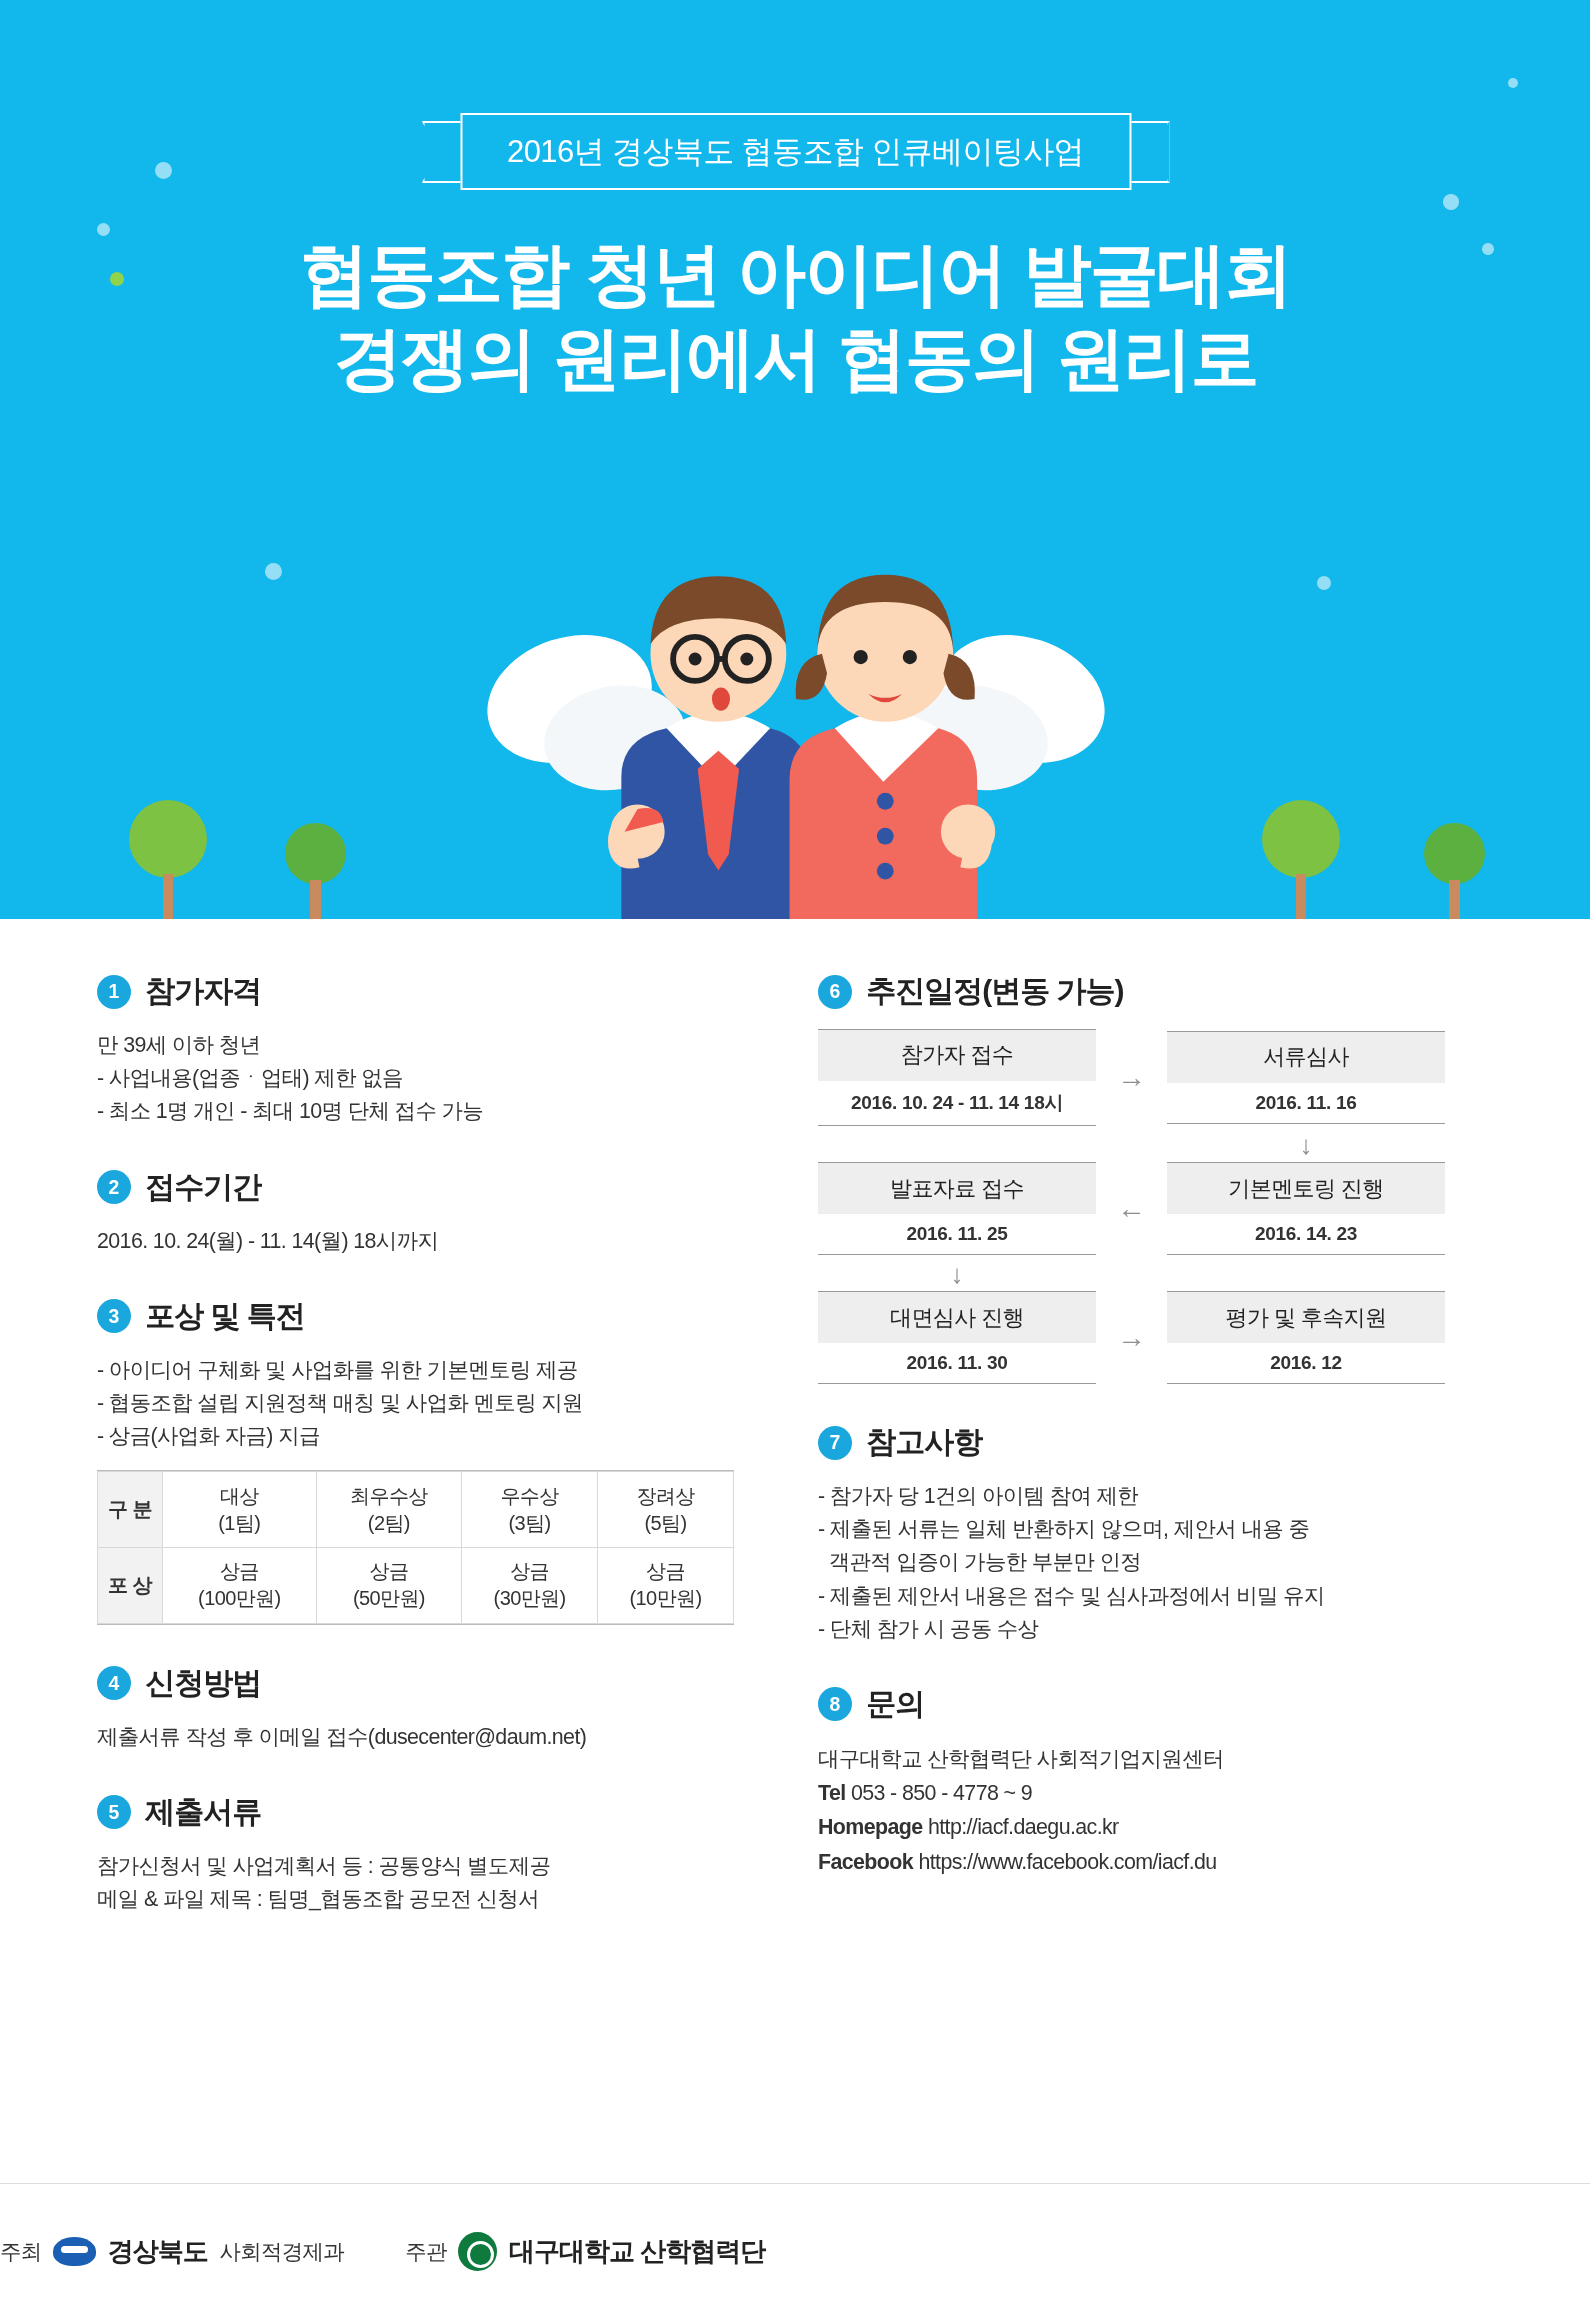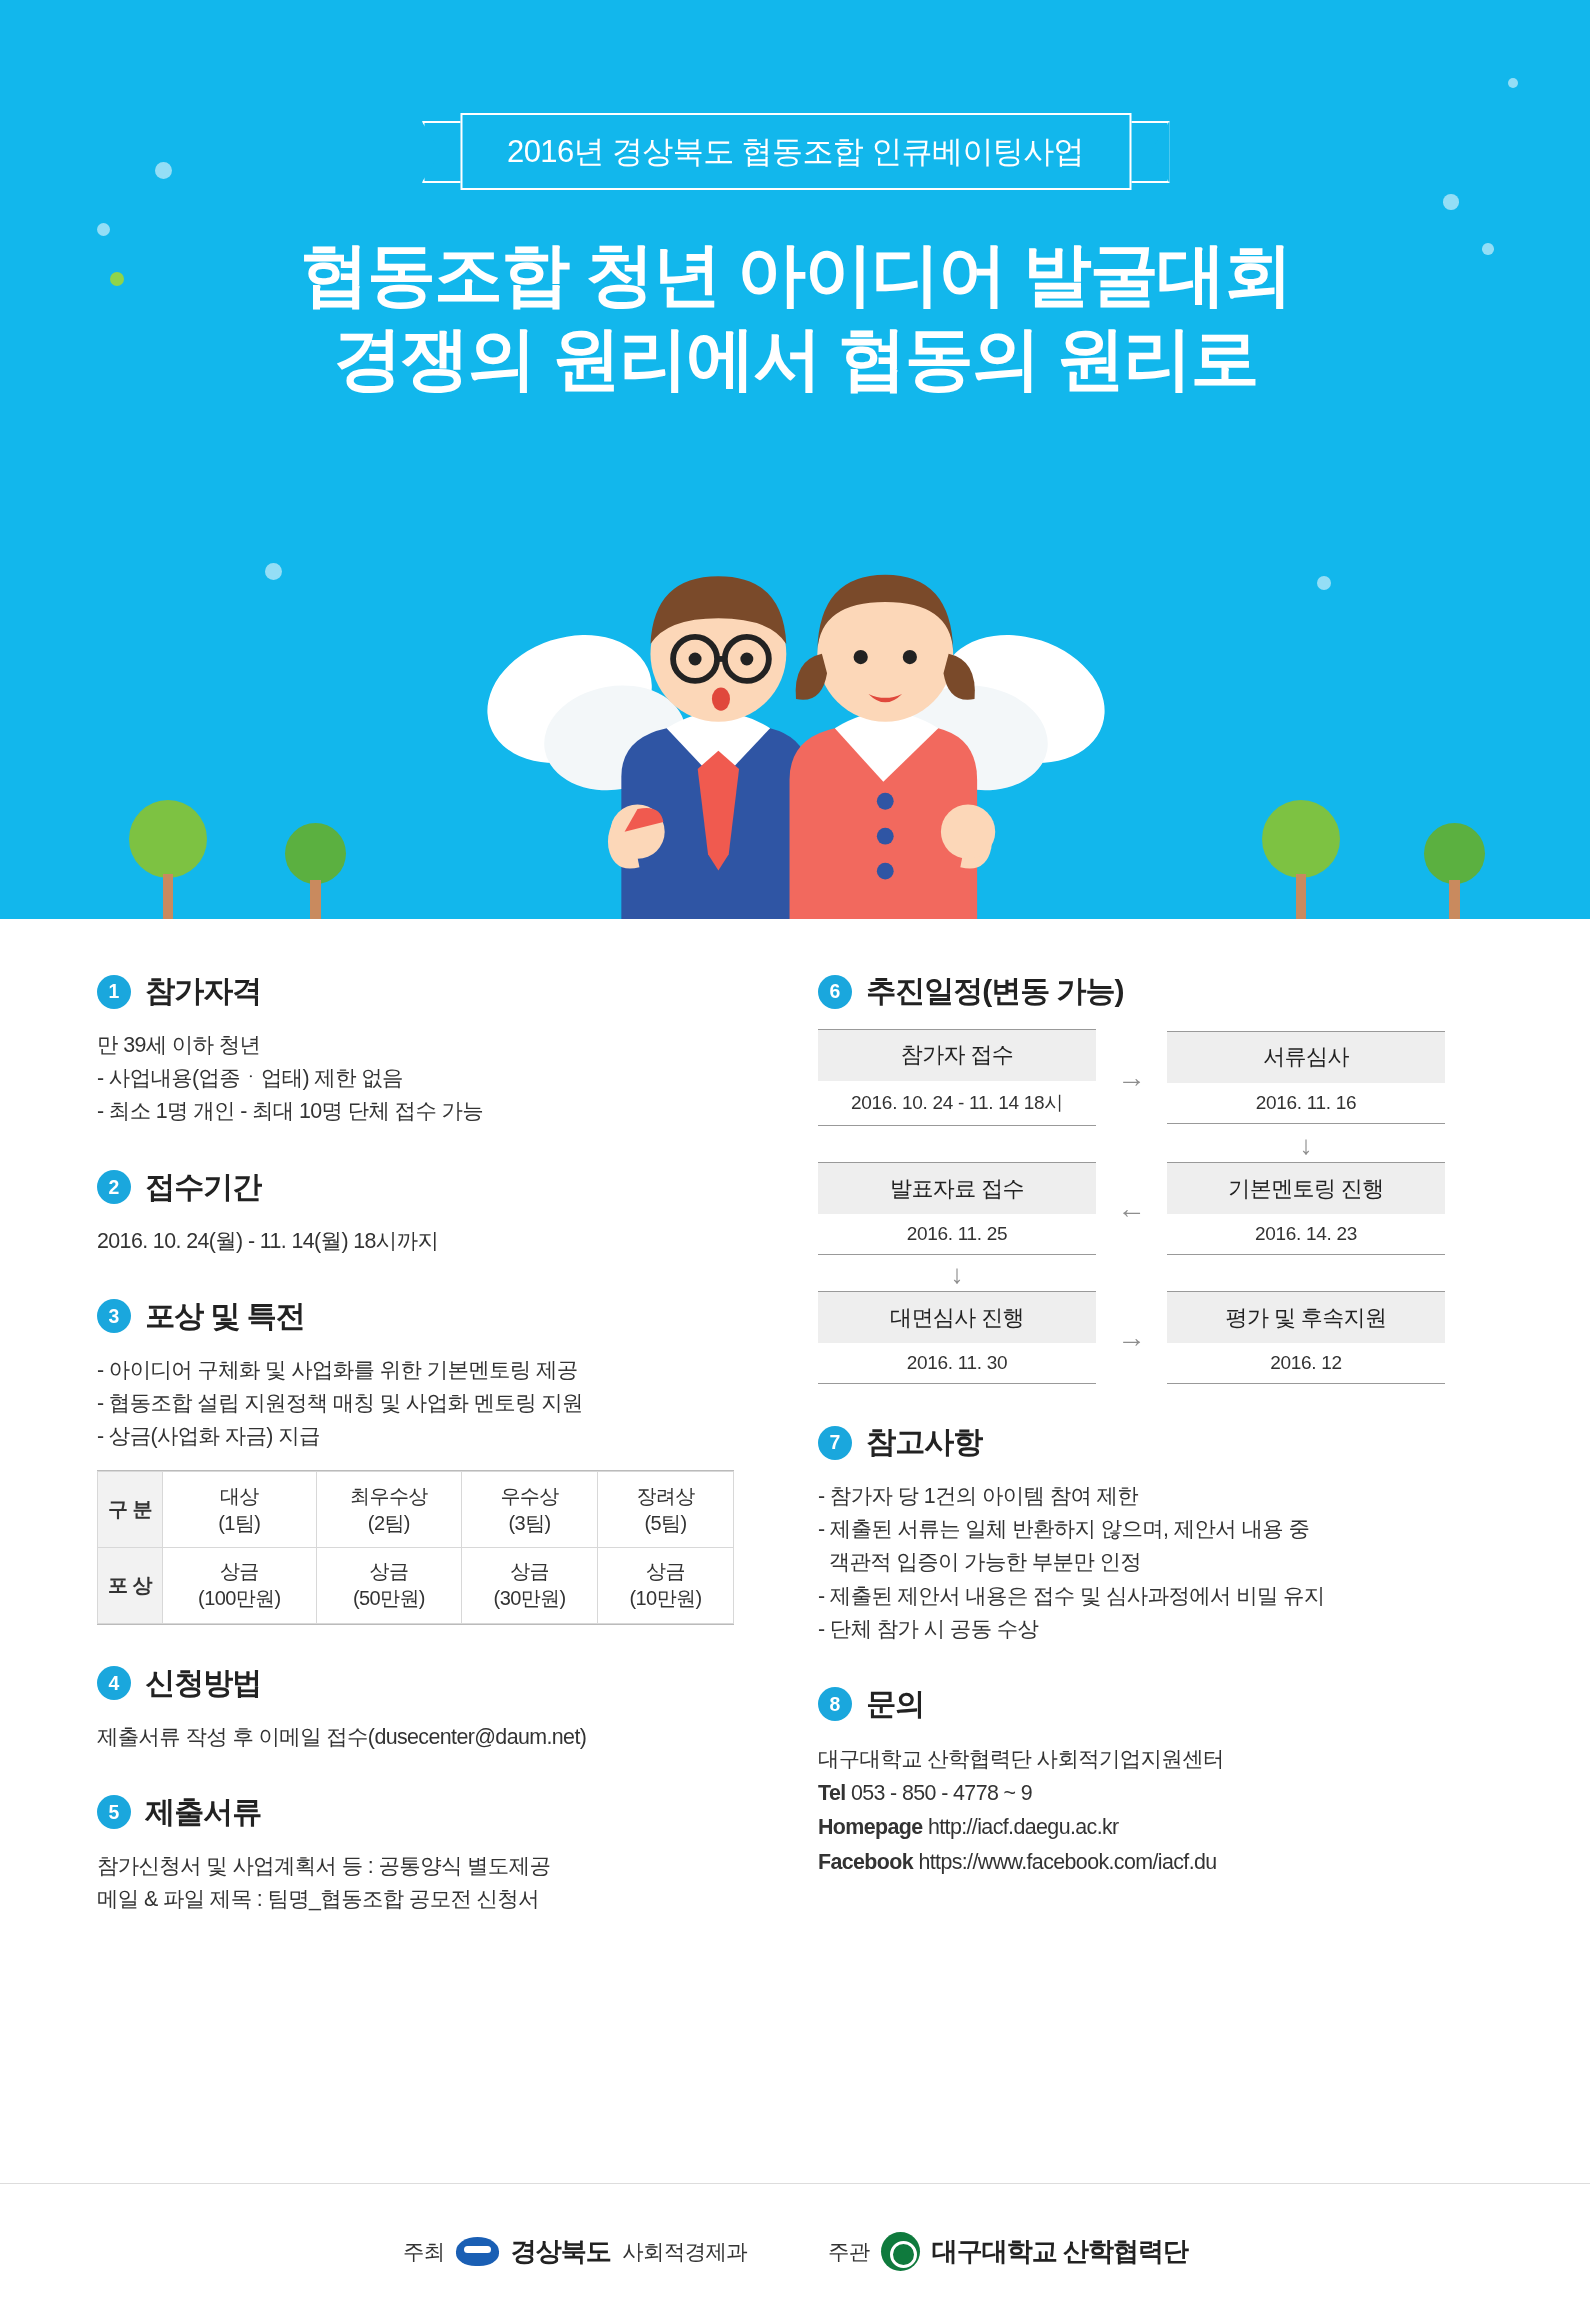--- a/index.html
+++ b/index.html
@@ -154,20 +154,21 @@
     padding: 10.4px 0;
     letter-spacing: -0.6px;
     color: #222;
   }
   .sbox .d {
     text-align: center;
     font-size: 19px;
     padding: 9px 0;
     color: #333;
     letter-spacing: -0.3px;
+    font-weight: bold;
   }
   .arrow-h {
     width: 71px;
     text-align: center;
     font-size: 28.5px;
     color: #8e8e8e;
     line-height: 1;
   }
   .arrow-row { display: flex; margin: 2.6px 0 3.9px 0; }
   .arrow-v {
@@ -180,22 +181,22 @@
   .contact { font-size: 21.4px; line-height: 1.6; letter-spacing: -0.6px; color: #333; }
   .contact .lbl { font-weight: bold; }
 
   
   .footer {
     position: absolute;
     bottom: 0; left: 0; width: 100%;
     height: 136px;
     border-top: 1.3px solid #dddddd;
     margin-top: 26px;
-    display: flex; align-items: center; justify-content: center;
-    gap: 81px;
+    display: flex; align-items: center; 
+    gap: 61px;
   }
   .forg { display: flex; align-items: center; gap: 11.6px; }
   .forg .role { font-size: 21.4px; color: #333; letter-spacing: -0.6px; }
   .forg .name { font-size: 26px; font-weight: bold; color: #222; letter-spacing: -1px; }
   .forg .sub { font-size: 21.4px; color: #333; letter-spacing: -0.6px; }
   .mark-blue {
     width: 43px; height: 28.5px; background: #1a5fb4;
     border-radius: 50% 50% 45% 45%;
     position: relative;
   }

